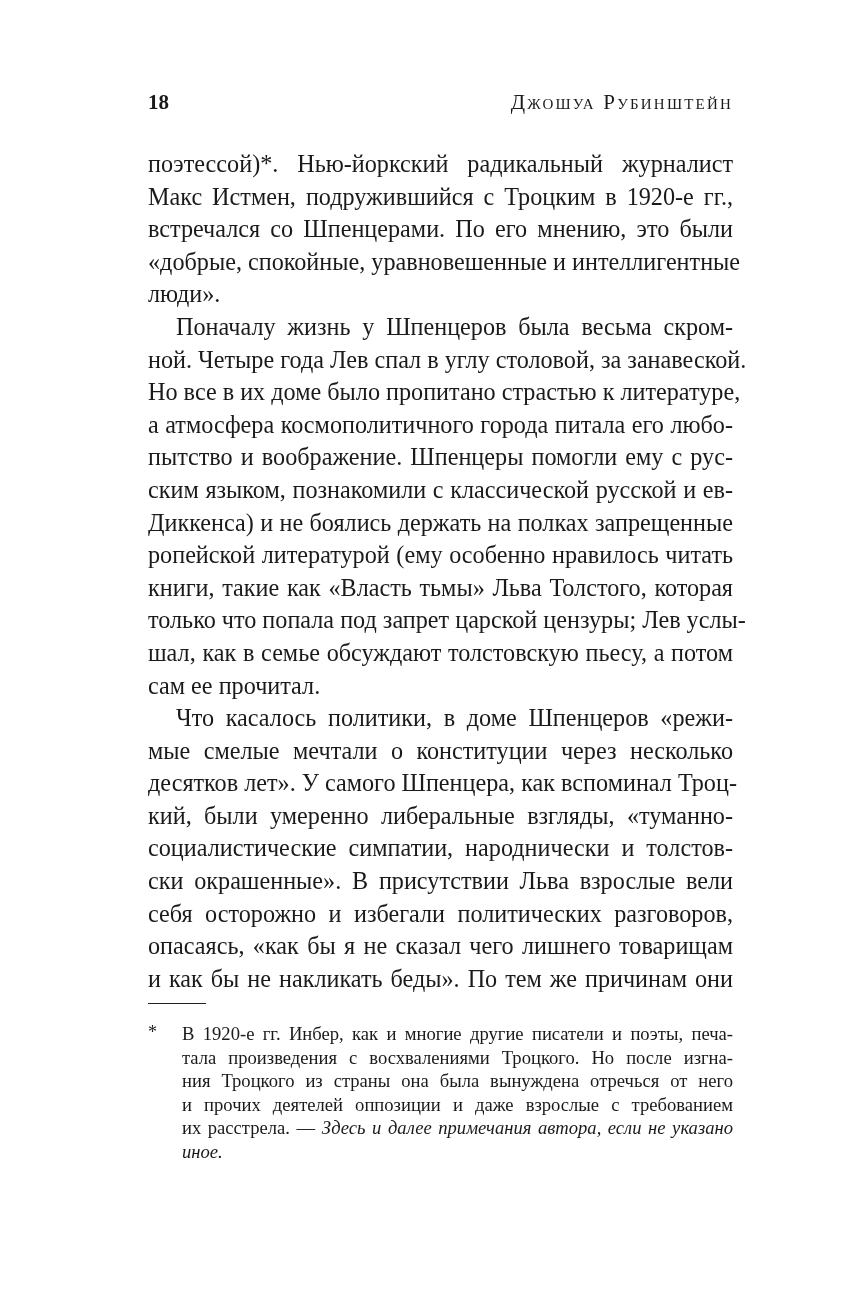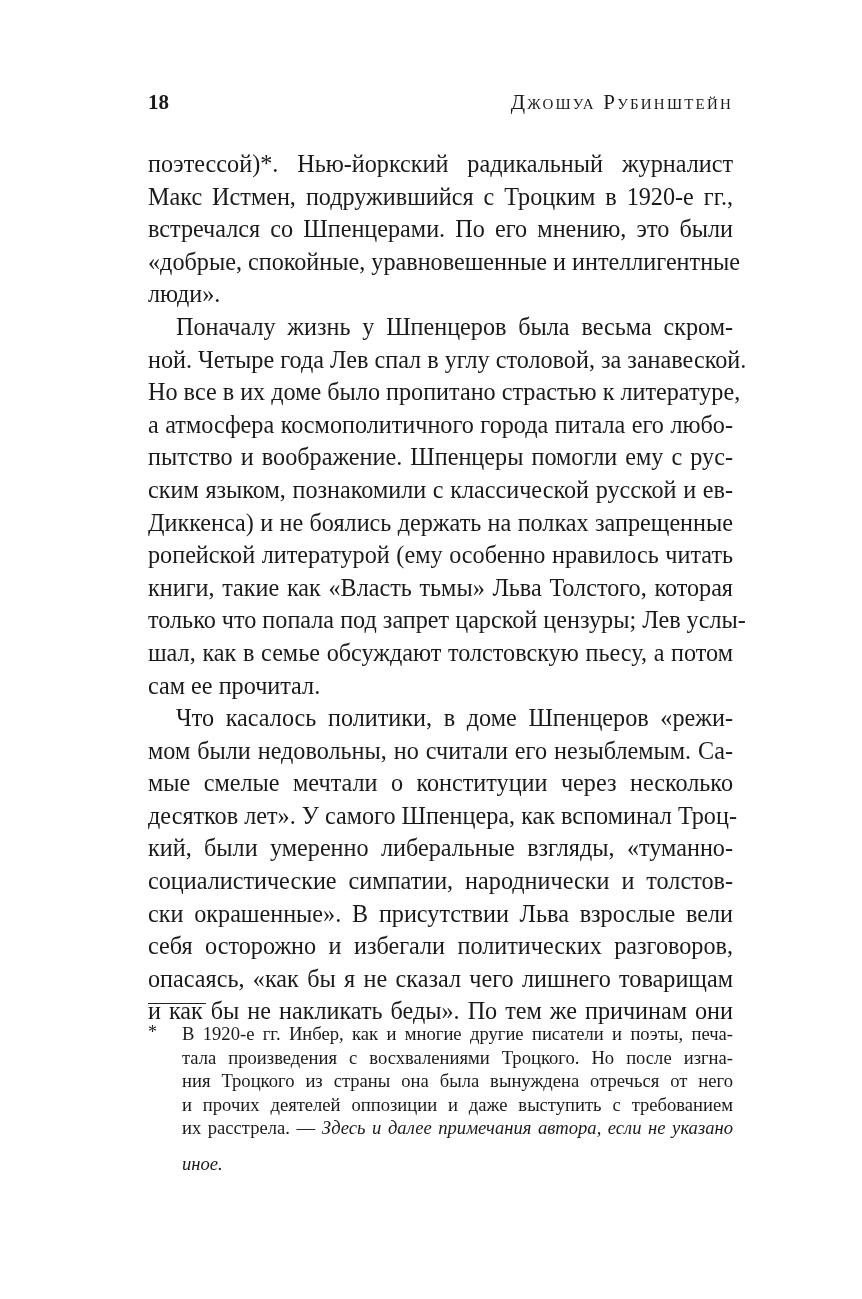--- a/index.html
+++ b/index.html
@@ -15,21 +15,21 @@
           text-align: justify; text-align-last: justify; }
   .line.last { text-align-last: left; }
   .line.indent { padding-left: 28px; }
   .fn-rule { position: absolute; left: 148px; top: 1003px; width: 58px; height: 0;
              border-top: 1.3px solid #222; }
   .footnote { position: absolute; left: 148px; top: 1022px; width: 585px; }
   .fn-mark { position: absolute; left: 0; top: 0; font-size: 18px; }
   .fn-body { position: absolute; left: 34px; top: 0; width: 551px; }
   .fn-line { font-size: 18.6px; height: 23.6px; line-height: 23.6px; white-space: nowrap;
              text-align: justify; text-align-last: justify; }
-  .fn-line.last { text-align-last: left; margin-top: 12px; }
+  .fn-line.last { text-align-last: left; }
   .it { font-style: italic; }
 </style>
 </head>
 <body>
 
 <div class="page">
   <div class="header">
     <span class="page-num">18</span>
     <span class="running-head">Джошуа Рубинштейн</span>
   </div>
@@ -46,37 +46,36 @@
       <div class="line">а атмосфера космополитичного города питала его любо-</div>
       <div class="line">пытство и воображение. Шпенцеры помогли ему с рус-</div>
       <div class="line">ским языком, познакомили с классической русской и ев-</div>
       <div class="line">Диккенса) и не боялись держать на полках запрещенные</div>
       <div class="line">ропейской литературой (ему особенно нравилось читать</div>
       <div class="line">книги, такие как «Власть тьмы» Льва Толстого, которая</div>
       <div class="line">только что попала под запрет царской цензуры; Лев услы-</div>
       <div class="line">шал, как в семье обсуждают толстовскую пьесу, а потом</div>
       <div class="line last">сам ее прочитал.</div>
       <div class="line indent">Что касалось политики, в доме Шпенцеров «режи-</div>
-      <div class="line">мом были недовольны, но считали его незыблемым. Са-</div>
       <div class="line">мые смелые мечтали о конституции через несколько</div>
       <div class="line">десятков лет». У самого Шпенцера, как вспоминал Троц-</div>
       <div class="line">кий, были умеренно либеральные взгляды, «туманно-</div>
       <div class="line">социалистические симпатии, народнически и толстов-</div>
       <div class="line">ски окрашенные». В присутствии Льва взрослые вели</div>
       <div class="line">себя осторожно и избегали политических разговоров,</div>
       <div class="line">опасаясь, «как бы я не сказал чего лишнего товарищам</div>
       <div class="line">и как бы не накликать беды». По тем же причинам они</div>
     </div>
 
   <div class="fn-rule"></div>
 
   <div class="footnote">
     <span class="fn-mark">*</span>
     <div class="fn-body">
       <div class="fn-line">В 1920-е гг. Инбер, как и многие другие писатели и поэты, печа-</div>
       <div class="fn-line">тала произведения с восхвалениями Троцкого. Но после изгна-</div>
       <div class="fn-line">ния Троцкого из страны она была вынуждена отречься от него</div>
-      <div class="fn-line">и прочих деятелей оппозиции и даже выступить с требованием</div>
+      <div class="fn-line">и прочих деятелей оппозиции и даже взрослые с требованием</div>
       <div class="fn-line"><span>их расстрела. — </span><span class="it">Здесь и далее примечания автора, если не указано</span></div>
       <div class="fn-line last it">иное.</div>
     </div>
   </div>
 </div>
 
 </body></html>

